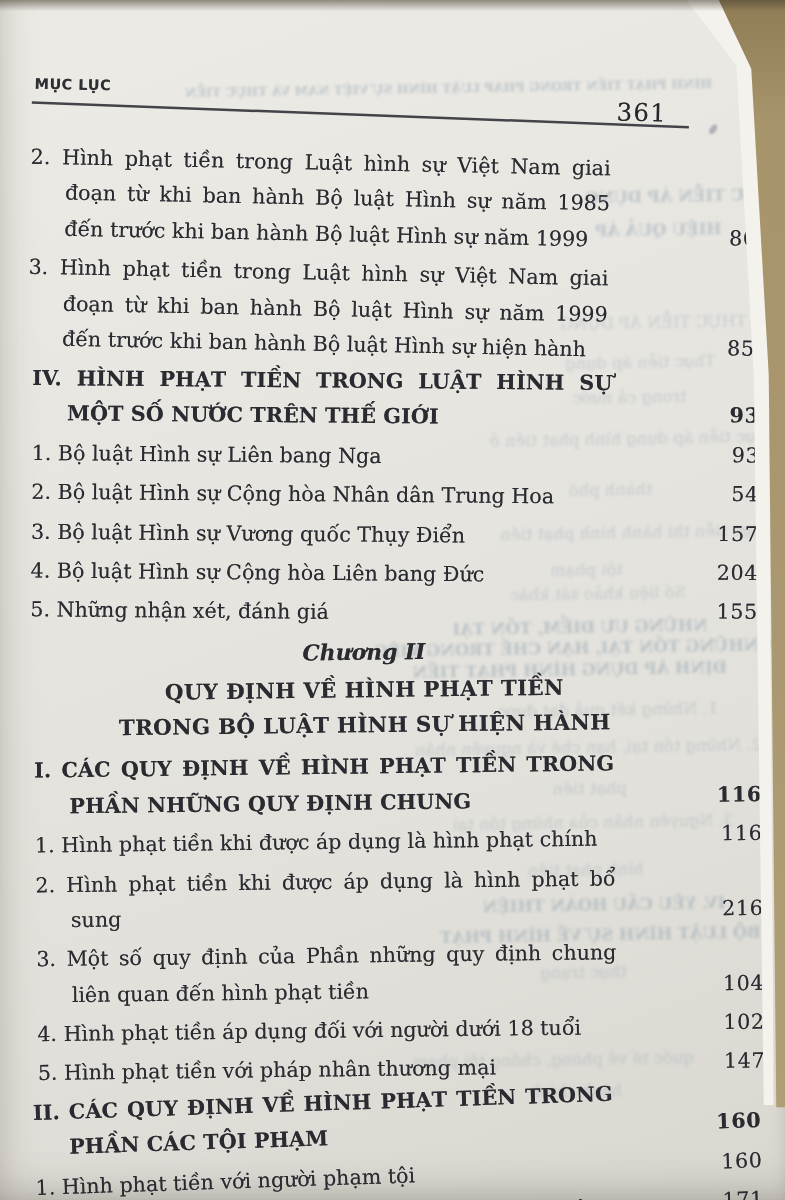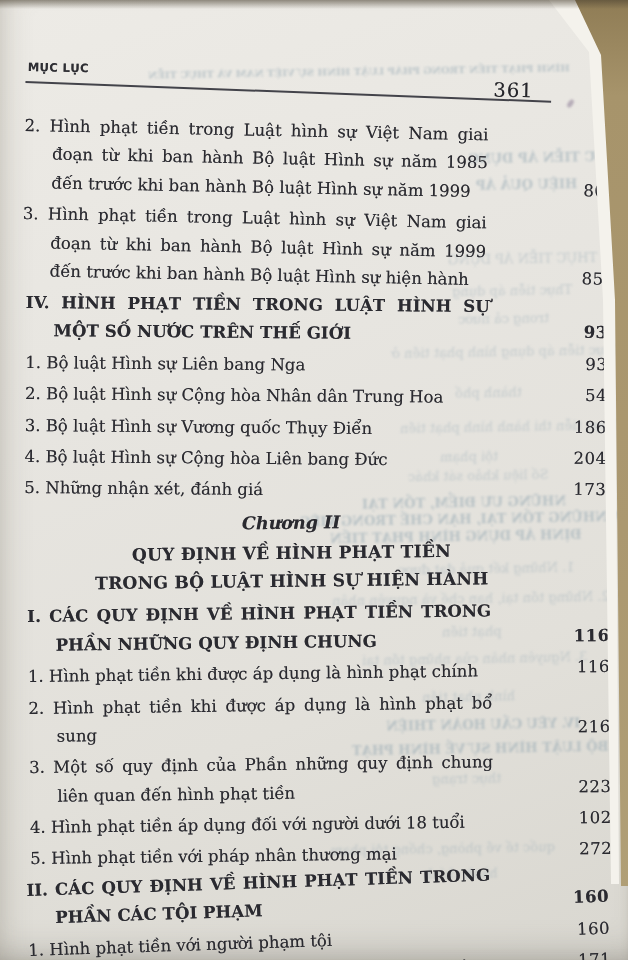--- a/index.html
+++ b/index.html
@@ -107,29 +107,29 @@
       <div class="entry">
         <span class="t">1. Bộ luật Hình sự Liên bang Nga</span>
         <span class="pg">93</span>
       </div>
       <div class="entry">
         <span class="t">2. Bộ luật Hình sự Cộng hòa Nhân dân Trung Hoa</span>
         <span class="pg">54</span>
       </div>
       <div class="entry">
         <span class="t">3. Bộ luật Hình sự Vương quốc Thụy Điển</span>
-        <span class="pg">186</span>
+        <span class="pg">157</span>
       </div>
       <div class="entry">
         <span class="t">4. Bộ luật Hình sự Cộng hòa Liên bang Đức</span>
         <span class="pg">204</span>
       </div>
       <div class="entry">
         <span class="t">5. Những nhận xét, đánh giá</span>
-        <span class="pg">173</span>
+        <span class="pg">155</span>
       </div>
     </div>
 
     <div class="grp g3">
       <div class="chap">
         <span class="kicker">Chương II</span>
         <span class="l1">QUY ĐỊNH VỀ HÌNH PHẠT TIỀN</span>
         <span class="l2">TRONG BỘ LUẬT HÌNH SỰ HIỆN HÀNH</span>
 
       </div>
@@ -140,29 +140,29 @@
       <div class="entry">
         <span class="t">1. Hình phạt tiền khi được áp dụng là hình phạt chính</span>
         <span class="pg">116</span>
       </div>
       <div class="entry">
         <span class="t">2. Hình phạt tiền khi được áp dụng là hình phạt bổ sung</span>
         <span class="pg">216</span>
       </div>
       <div class="entry">
         <span class="t">3. Một số quy định của Phần những quy định chung liên quan đến hình phạt tiền</span>
-        <span class="pg">223</span>
+        <span class="pg">104</span>
       </div>
       <div class="entry">
         <span class="t">4. Hình phạt tiền áp dụng đối với người dưới 18 tuổi</span>
         <span class="pg">102</span>
       </div>
       <div class="entry">
         <span class="t">5. Hình phạt tiền với pháp nhân thương mại</span>
-        <span class="pg">272</span>
+        <span class="pg">147</span>
       </div>
     </div>
 
     <div class="grp g4">
       <div class="entry sec">
         <span class="t">II. CÁC QUY ĐỊNH VỀ HÌNH PHẠT TIỀN TRONG PHẦN CÁC TỘI PHẠM</span>
         <span class="pg">160</span>
       </div>
       <div class="entry">
         <span class="t">1. Hình phạt tiền với người phạm tội</span>

